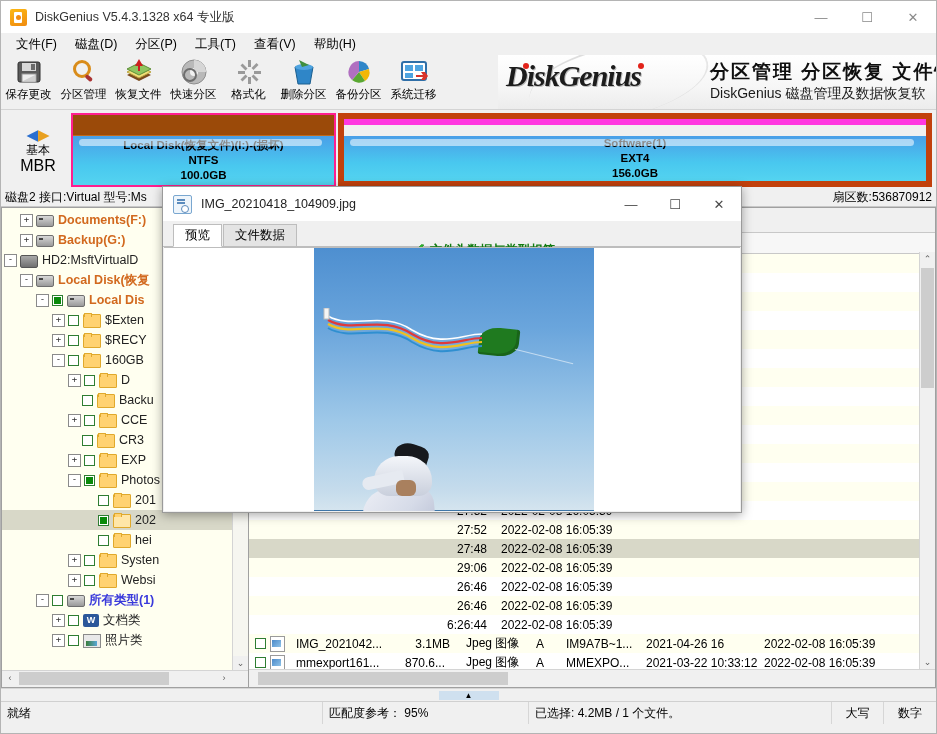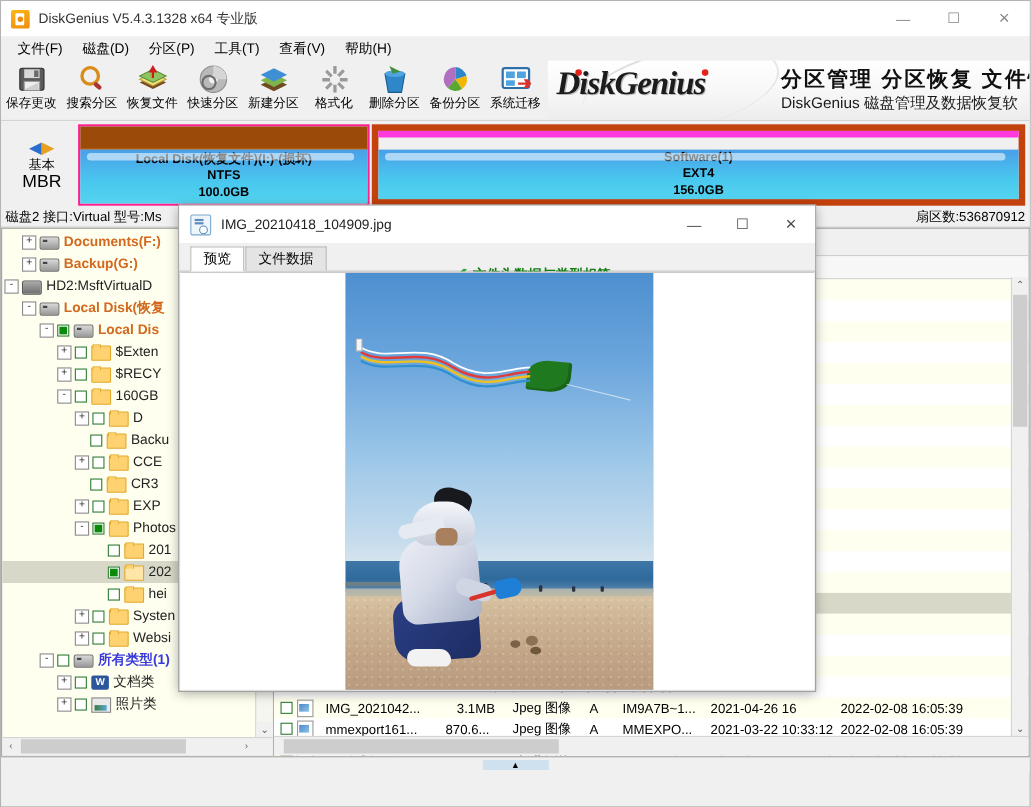--- a/index.html
+++ b/index.html
@@ -121,21 +121,21 @@
   
   .splitter{height:12px;background:#f0f0f0;display:flex;align-items:center;justify-content:center;border-top:1px solid #d6d6d6;}
   .splitter .grip{width:60px;height:9px;background:#cfe0ef;display:flex;align-items:center;justify-content:center;font-size:8px;color:#000;}
 
   
   .statusbar{height:22px;background:#f0f0f0;border-top:1px solid #d0d0d0;display:flex;align-items:center;font-size:12px;}
   .sb{height:22px;line-height:22px;padding-left:6px;border-right:1px solid #d6d6d6;box-sizing:border-box;overflow:hidden;white-space:nowrap;}
   .sb.plain{border-right:none;}
 
   
-  .dialog{position:absolute;left:161px;top:185px;width:580px;height:443px;background:#f0f0f0;border:1px solid #9a9a9a;box-shadow:0 2px 10px rgba(0,0,0,.35);box-sizing:border-box;}
+  .dialog{position:absolute;left:161px;top:185px;width:580px;height:327px;background:#f0f0f0;border:1px solid #9a9a9a;box-shadow:0 2px 10px rgba(0,0,0,.35);box-sizing:border-box;}
   .dlg-title{height:34px;background:#fff;display:flex;align-items:center;position:relative;}
   .dlg-ico{width:17px;height:17px;margin-left:10px;margin-right:9px;border:1px solid #7aa7d0;border-radius:2px;background:#eef5fb;position:relative;flex:none;}
   .dlg-ico:before{content:"";position:absolute;left:3px;top:3px;width:8px;height:2px;background:#5b8bbd;box-shadow:0 3px 0 #5b8bbd;}
   .dlg-ico:after{content:"";position:absolute;left:7px;top:9px;width:6px;height:6px;border:1px solid #5b8bbd;border-radius:50%;background:#fff;}
   .dlg-title .t{font-size:12.5px;color:#222;}
   .dlg-wc{position:absolute;right:0;top:0;display:flex;}
   .dwc{width:44px;height:34px;display:flex;align-items:center;justify-content:center;color:#4a4a4a;font-size:13px;}
   .dlg-tabs{height:25px;background:#f0f0f0;display:flex;align-items:flex-end;padding-left:10px;position:relative;border-bottom:1px solid #bdbdbd;}
   .tab{height:21px;line-height:21px;padding:0 11px;font-size:12.5px;border:1px solid #bdbdbd;border-bottom:none;background:#e4e4e4;margin-right:1px;}
   .tab.active{background:#fff;border-bottom:1px solid #fff;position:relative;top:1px;}
@@ -209,21 +209,21 @@
       </div>
       <div class="tblabel">保存更改</div>
     </div>
     <div class="tbtn">
       <div class="tbico">
         <svg width="30" height="30" viewBox="0 0 30 30">
             <circle cx="13" cy="12" r="7.5" fill="none" stroke="#d98c1a" stroke-width="3"></circle>
             <rect x="18" y="17" width="8" height="4" rx="2" fill="#a33" transform="rotate(40 18 17)"></rect>
           </svg>
       </div>
-      <div class="tblabel">搜索分区</div>
+      <div class="tblabel">分区管理</div>
     </div>
     <div class="tbtn">
       <div class="tbico">
         <svg width="30" height="30" viewBox="0 0 30 30">
             <path d="M3 18 L15 12 L27 18 L15 24 Z" fill="#7a4b1e"></path>
             <path d="M3 15 L15 9 L27 15 L15 21 Z" fill="#f2e07a" stroke="#b9a33c"></path>
             <path d="M3 12 L15 6 L27 12 L15 18 Z" fill="#8fc45f" stroke="#5d8f38"></path>
             <path d="M15 2 L19 9 L16 9 L16 14 L14 14 L14 9 L11 9 Z" fill="#cc2020"></path>
           </svg>
       </div>
@@ -232,30 +232,20 @@
     <div class="tbtn">
       <div class="tbico">
         <svg width="30" height="30" viewBox="0 0 30 30">
             <circle cx="15" cy="15" r="12" fill="#b9b9b9" stroke="#8e8e8e"></circle>
             <circle cx="15" cy="15" r="4" fill="#f2f2f2"></circle>
             <path d="M15 3 A12 12 0 0 1 27 15 L15 15 Z" fill="#d6d6d6"></path>
             <circle cx="11" cy="18" r="6" fill="none" stroke="#6e6e6e" stroke-width="2"></circle>
           </svg>
       </div>
       <div class="tblabel">快速分区</div>
-    </div>
-    <div class="tbtn">
-      <div class="tbico">
-        <svg width="30" height="30" viewBox="0 0 30 30">
-            <path d="M3 20 L15 14 L27 20 L15 26 Z" fill="#6f4a22"></path>
-            <path d="M3 16 L15 10 L27 16 L15 22 Z" fill="#7fb44a"></path>
-            <path d="M3 11 L15 5 L27 11 L15 17 Z" fill="#3f8fd6"></path>
-          </svg>
-      </div>
-      <div class="tblabel">新建分区</div>
     </div>
     <div class="tbtn">
       <div class="tbico">
         <svg width="30" height="30" viewBox="0 0 30 30">
             <g fill="#9a9a9a">
               <path d="M14 3 h3 v7 h-3z"></path>
               <path d="M22.5 6 l2 2 -5 5 -2-2z"></path>
               <path d="M27 14 v3 h-7 v-3z"></path>
               <path d="M24.5 22.5 l-2 2 -5-5 2-2z"></path>
               <path d="M17 27 h-3 v-7 h3z"></path>
@@ -628,20 +618,27 @@
       <div class="list-hsb">
         <div class="thumb"></div>
       </div>
     </div>
   </div>
 
   <div class="splitter">
     <div class="grip">▲</div>
   </div>
 
+  <div class="statusbar">
+    <div class="sb" style="width:322px">就绪</div>
+    <div class="sb" style="width:206px">匹配度参考： 95%</div>
+    <div class="sb" style="flex:1">已选择: 4.2MB / 1 个文件。</div>
+    <div class="sb" style="width:52px;text-align:center;padding-left:0">大写</div>
+    <div class="sb plain" style="width:52px;text-align:center;padding-left:0">数字</div>
+  </div>
 
   <div class="dialog">
     <div class="dlg-title">
       <div class="dlg-ico"></div>
       <div class="t">IMG_20210418_104909.jpg</div>
       <div class="dlg-wc">
         <div class="dwc">—</div>
         <div class="dwc">☐</div>
         <div class="dwc close">✕</div>
       </div>

